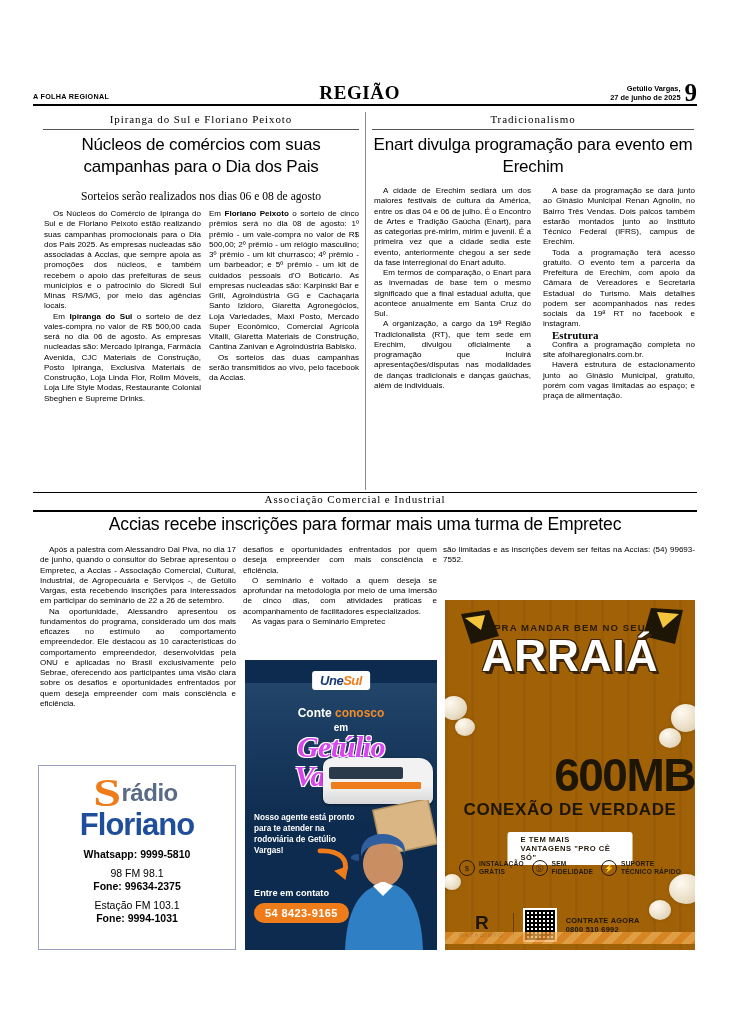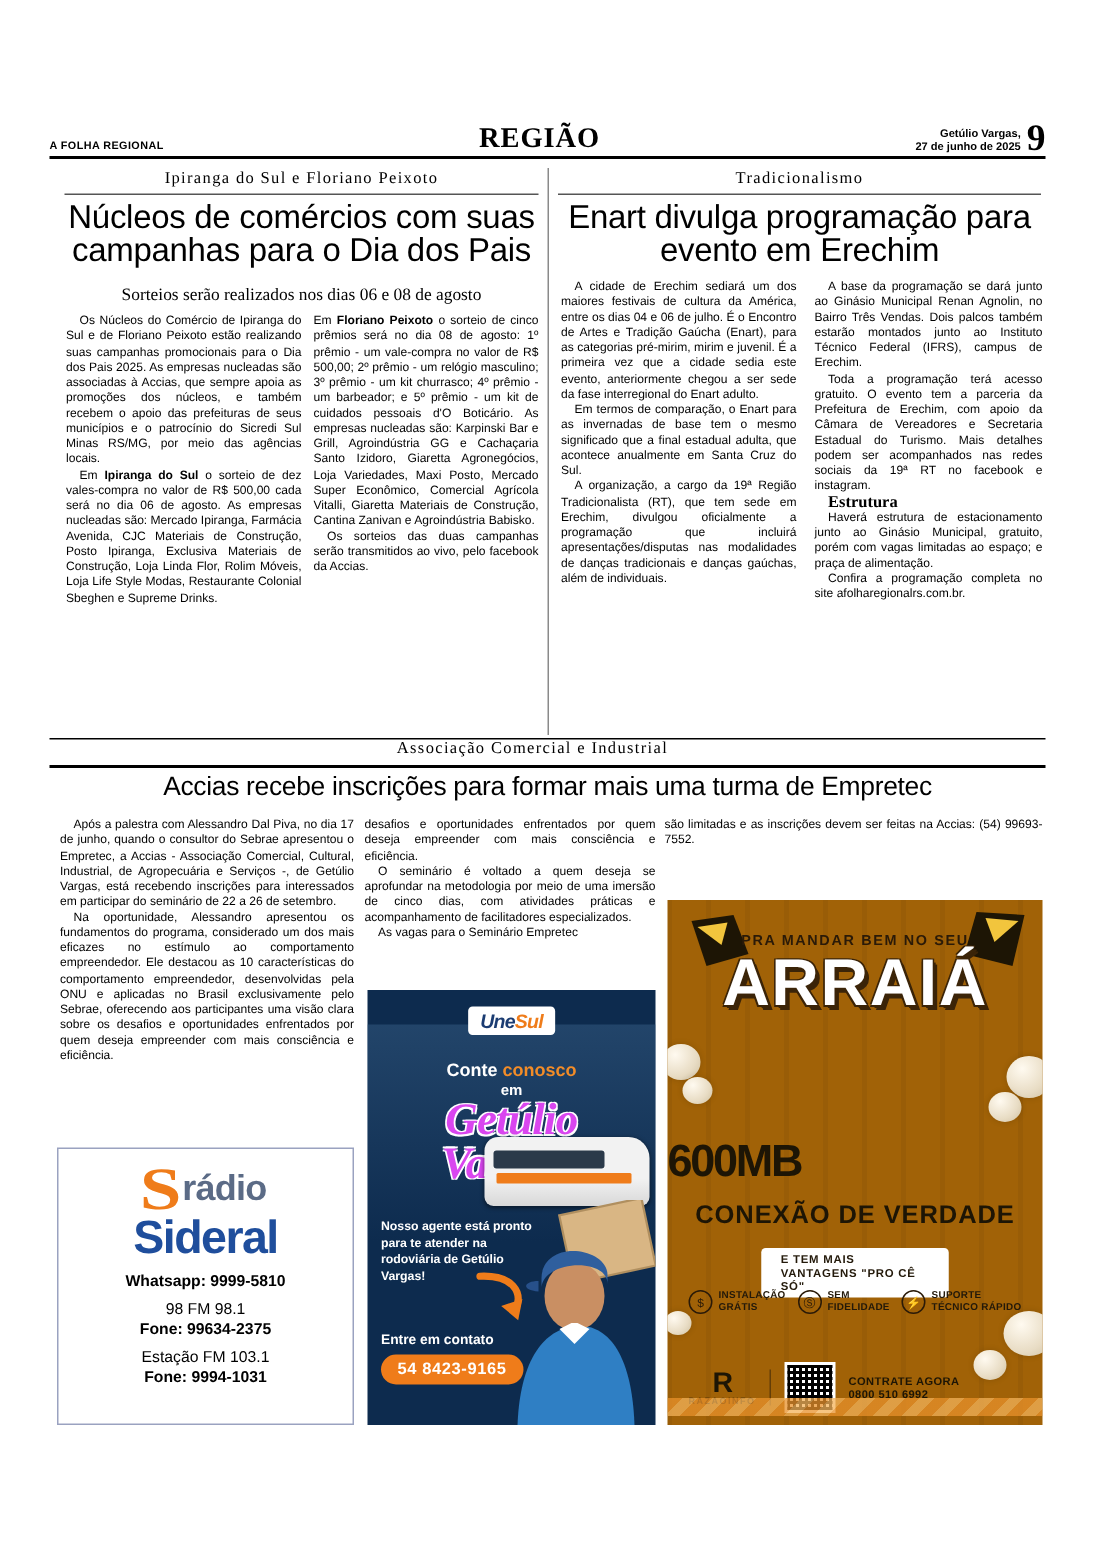--- a/index.html
+++ b/index.html
@@ -22,21 +22,21 @@
   .mh-pageno{font-family:"Liberation Serif", serif;font-weight:bold;font-size:25px;
     line-height:21px;}
   .mh-rule{position:absolute;left:33px;top:104px;width:664px;height:1.6px;background:#000;}
 
   
   .kicker{position:absolute;font-family:"Liberation Serif", serif;
     font-size:11px;letter-spacing:.9px;text-align:center;}
   .krule{position:absolute;height:1.3px;background:#555;}
 
   
-  .headline{position:absolute;text-align:center;font-size:22px;line-height:21.5px;
+  .headline{position:absolute;text-align:center;font-size:17px;line-height:21.5px;
     font-weight:400;letter-spacing:-.2px;}
   .subhead{position:absolute;text-align:center;font-family:"Liberation Serif", serif;
     font-size:11.6px;font-weight:400;}
 
   
   .col{position:absolute;font-size:8.05px;line-height:10.25px;text-align:justify;
     text-justify:inter-word;hyphens:manual;}
   .col p{margin:0;text-indent:9px;}
   .col p.noind{text-indent:0;}
   .col b{font-weight:bold;}
@@ -111,22 +111,22 @@
   .ar-vert{position:absolute;left:0;top:0;width:100%;height:100%;
     background:repeating-linear-gradient(90deg,rgba(0,0,0,.05) 0 3px,transparent 3px 26px);}
   .ar-pra{position:absolute;top:22px;width:100%;text-align:center;color:#2a1a08;
     font-size:9.6px;font-weight:bold;letter-spacing:1.1px;}
   .ar-title{position:absolute;top:30px;width:100%;text-align:center;color:#fff;
     font-size:44px;font-weight:bold;letter-spacing:1px;line-height:52px;
     text-shadow:2px 2px 0 #3b2408, 3px 3px 0 #3b2408, -1px -1px 0 #3b2408, 1px -1px 0 #3b2408, -1px 1px 0 #3b2408;}
   .ar-mb1{position:absolute;top:105px;width:100%;text-align:center;color:#1d1505;
     font-size:46px;font-weight:bold;letter-spacing:-1.5px;line-height:50px;}
   .ar-mb1 .ou{font-size:21px;letter-spacing:0;}
-  .ar-mb2{position:absolute;top:150px;width:100%;text-align:left;color:#1d1505;
-    font-size:30px;font-weight:bold;letter-spacing:-1.5px;line-height:50px;}
+  .ar-mb2{position:absolute;top:150px;width:100%;text-align:right;color:#1d1505;
+    font-size:46px;font-weight:bold;letter-spacing:-1.5px;line-height:50px;}
   .ar-sub{position:absolute;top:200px;width:100%;text-align:center;color:#1d1505;
     font-size:17px;font-weight:bold;letter-spacing:.6px;}
   .ar-ribbon{position:absolute;top:232px;left:50%;transform:translateX(-50%);
     background:#fff;border-radius:3px;padding:3px 13px;color:#23190a;
     font-size:7.6px;font-weight:bold;letter-spacing:.5px;}
   .ar-feats{position:absolute;top:260px;left:14px;right:14px;display:flex;
     justify-content:space-between;}
   .ar-feat{display:flex;align-items:center;gap:4px;}
   .ar-fic{width:14px;height:14px;border:1.2px solid #2a1a08;border-radius:50%;
     display:flex;align-items:center;justify-content:center;font-size:8px;color:#2a1a08;}
@@ -196,22 +196,22 @@
   <div class="col" style="left:374px;top:186px;width:157px;">
     <p>A cidade de Erechim sediará um dos maiores festivais de cultura da América, entre os dias 04 e 06 de julho. É o Encontro de Artes e Tradição Gaúcha (Enart), para as categorias pré-mirim, mirim e juvenil. É a primeira vez que a cidade sedia este evento, anteriormente chegou a ser sede da fase interregional do Enart adulto.</p>
     <p>Em termos de comparação, o Enart para as invernadas de base tem o mesmo significado que a final estadual adulta, que acontece anualmente em Santa Cruz do Sul.</p>
     <p>A organização, a cargo da 19ª Região Tradicionalista (RT), que tem sede em Erechim, divulgou oficialmente a programação que incluirá apresentações/disputas nas modalidades de danças tradicionais e danças gaúchas, além de individuais.</p>
   </div>
 
   <div class="col" style="left:543px;top:186px;width:152px;">
     <p>A base da programação se dará junto ao Ginásio Municipal Renan Agnolin, no Bairro Três Vendas. Dois palcos também estarão montados junto ao Instituto Técnico Federal (IFRS), campus de Erechim.</p>
     <p>Toda a programação terá acesso gratuito. O evento tem a parceria da Prefeitura de Erechim, com apoio da Câmara de Vereadores e Secretaria Estadual do Turismo. Mais detalhes podem ser acompanhados nas redes sociais da 19ª RT no facebook e instagram.</p>
     <p class="subhd">Estrutura</p>
+    <p>Confira a programação completa no site afolharegionalrs.com.br.</p>
     <p>Haverá estrutura de estacionamento junto ao Ginásio Municipal, gratuito, porém com vagas limitadas ao espaço; e praça de alimentação.</p>
-    <p>Confira a programação completa no site afolharegionalrs.com.br.</p>
   </div>
 
   <div class="hrule" style="left:33px;top:492px;width:664px;"></div>
 
   <div class="kicker" style="left:23px;top:493px;width:664px;">Associação Comercial e Industrial</div>
   <div class="krule" style="left:33px;top:510px;width:664px;height:1.5px;background:#000;"></div>
 
   <div class="headline" style="left:33px;top:514px;width:664px;font-size:17.6px;">Accias recebe inscrições para formar mais uma turma de Empretec</div>
 
   <div class="col" style="left:40px;top:545px;width:196px;">
@@ -227,21 +227,21 @@
 
   <div class="col" style="left:443px;top:545px;width:252px;">
     <p class="noind">são limitadas e as inscrições devem ser feitas na Accias: (54) 99693-7552.</p>
   </div>
 
   <div class="ad-sideral">
     <div class="sid-logo">
       <span class="sid-s">S</span>
       <span class="sid-radio">rádio</span>
     </div>
-    <div class="sid-name">Sideral</div>
+    <div class="sid-name">Floriano</div>
     <div class="sid-line">Whatsapp: 9999-5810</div>
     <div class="sid-line reg">98 FM 98.1</div>
     <div class="sid-line tight">Fone: 99634-2375</div>
     <div class="sid-line reg">Estação FM 103.1</div>
     <div class="sid-line tight">Fone: 9994-1031</div>
   </div>
 
   <div class="ad-unesul">
     <div class="un-bg"></div>
     <div class="un-hill"></div>

